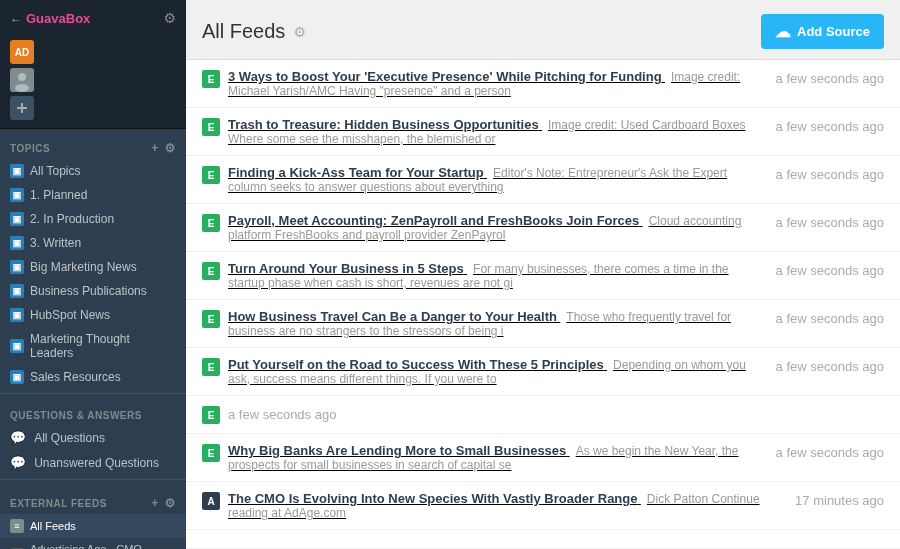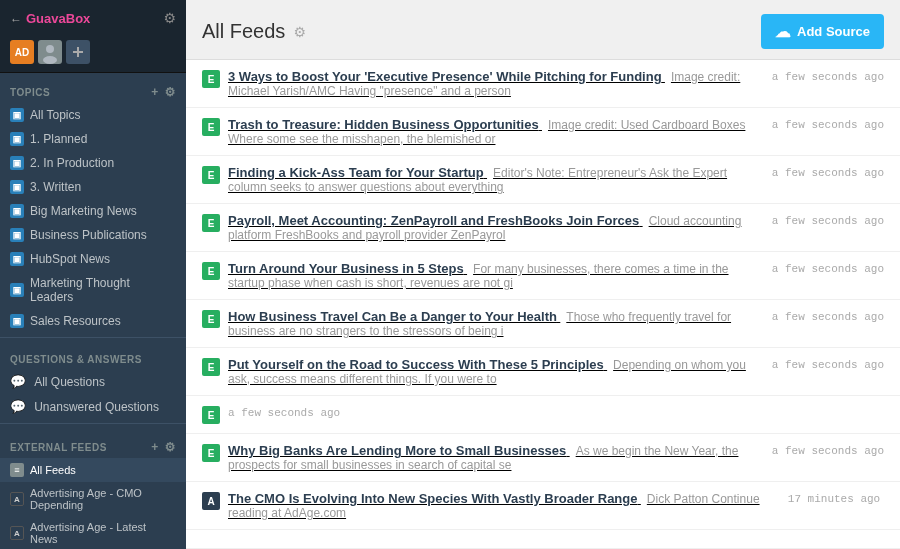--- a/index.html
+++ b/index.html
@@ -25,21 +25,21 @@
     }
     #sidebar-logo {
       color: #fff;
       font-size: 13px;
       font-weight: bold;
       display: flex;
       align-items: center;
       gap: 4px;
     }
     .sidebar-gear { color: #888; font-size: 14px; cursor: pointer; }
-    .avatar-row { display: flex; gap: 4px; padding: 8px 10px; background: #1a252f; border-bottom: 1px solid #111; }
+    .avatar-row { display: flex; gap: 4px; padding: 8px 10px; background: #1a252f; border-bottom: 1px solid #111; flex-direction: column; }
     .avatar-box {
       width: 24px; height: 24px; border-radius: 3px;
       display: flex; align-items: center; justify-content: center;
       font-size: 10px; font-weight: bold; color: #fff;
       background: #e67e22;
     }
     .avatar-img { width: 24px; height: 24px; border-radius: 3px; background: #7f8c8d; display: flex; align-items: center; justify-content: center; overflow: hidden; }
     .avatar-add { width: 24px; height: 24px; border-radius: 3px; background: #3d5166; color: #aaa; display: flex; align-items: center; justify-content: center; font-size: 16px; cursor: pointer; }
 
     .sidebar-section-header {
@@ -132,28 +132,27 @@
       font-weight: 600;
       display: inline;
     }
     .feed-excerpt {
       font-size: 12px;
       color: #999;
       display: inline;
       margin-left: 6px;
     }
     .feed-time {
-      font-size: 11px;
+      font-size: 13px;
       color: #aaa;
       flex-shrink: 0;
       white-space: nowrap;
       margin-top: 2px;
       min-width: 100px;
-      text-align: center;
-      font-family: Liberation Mono, monospace;
+      text-align: right;
     }
 
     
     #feed-list::-webkit-scrollbar { width: 6px; }
     #feed-list::-webkit-scrollbar-track { background: #f0f0f0; }
     #feed-list::-webkit-scrollbar-thumb { background: #ccc; border-radius: 3px; }
     #sidebar::-webkit-scrollbar { width: 4px; }
     #sidebar::-webkit-scrollbar-track { background: #2c3e50; }
     #sidebar::-webkit-scrollbar-thumb { background: #4a6278; }
   </style>

